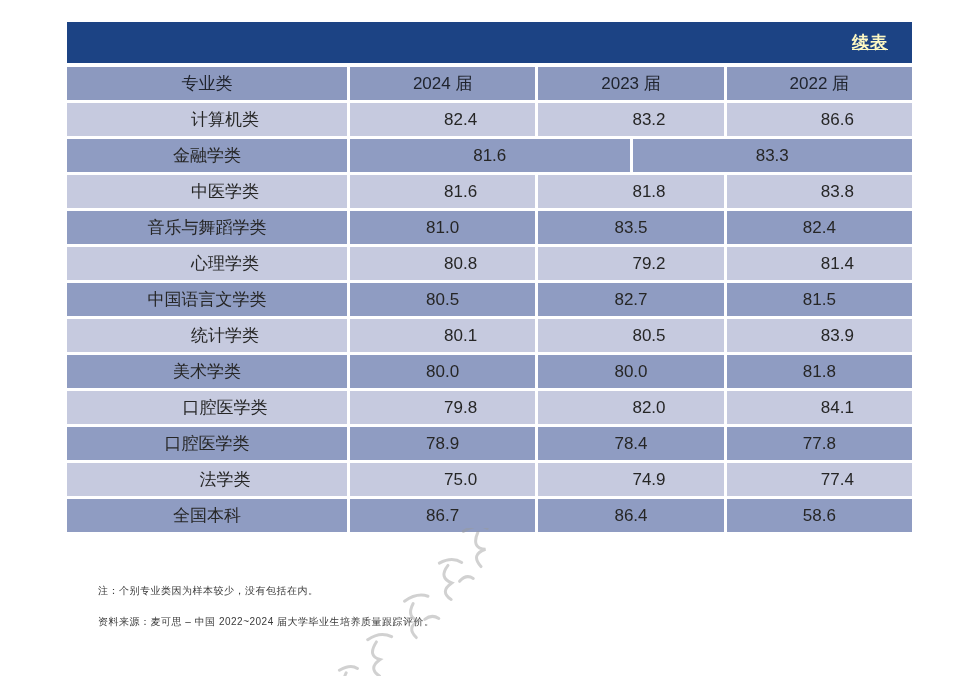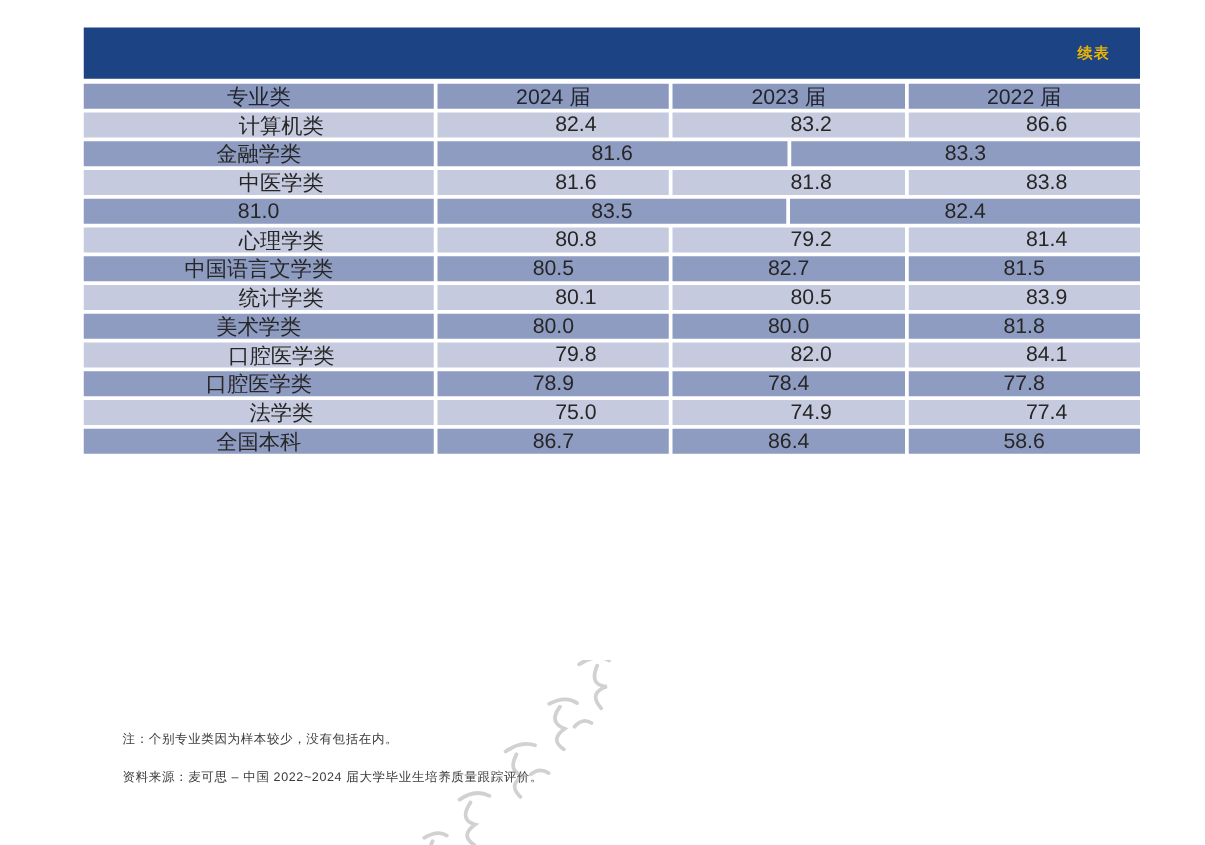--- a/index.html
+++ b/index.html
@@ -25,32 +25,33 @@
   .title-bar{
     height:41px;
     background:var(--navy);
     display:flex;
     align-items:center;
     justify-content:flex-end;
     padding-right:24px;
     margin-bottom:4px;
   }
   .title-label{
-    color:#eab308;
-    font-size:12px;
+    color:#fef9c3;
+    font-size:17px;
     font-weight:bold;
     letter-spacing:1px;
+    text-decoration:underline;
   }
   .thead, .trow{
     display:flex;
     gap:3px;
     margin-bottom:3px;
   }
   .cell{
-    height:20px;
+    height:33px;
     display:flex;
     align-items:center;
     justify-content:center;
     font-size:17px;
     color:var(--cell-text);
   }
   .c0{width:280px;flex:0 0 280px;}
   .c1,.c2,.c3{flex:1 1 0;}
   .thead .cell{background:var(--header-bg);color:#20242e;}
   .trow.light .cell{background:var(--row-light);padding-left:36px;}
@@ -100,20 +101,21 @@
         <div class="cell c2">81.6</div>
         <div class="cell c3">83.3</div>
       </div>
       <div class="trow light">
         <div class="cell c0">中医学类</div>
         <div class="cell c1">81.6</div>
         <div class="cell c2">81.8</div>
         <div class="cell c3">83.8</div>
       </div>
       <div class="trow dark">
+        <div class="cell c0">音乐与舞蹈学类</div>
         <div class="cell c1">81.0</div>
         <div class="cell c2">83.5</div>
         <div class="cell c3">82.4</div>
       </div>
       <div class="trow light">
         <div class="cell c0">心理学类</div>
         <div class="cell c1">80.8</div>
         <div class="cell c2">79.2</div>
         <div class="cell c3">81.4</div>
       </div>

